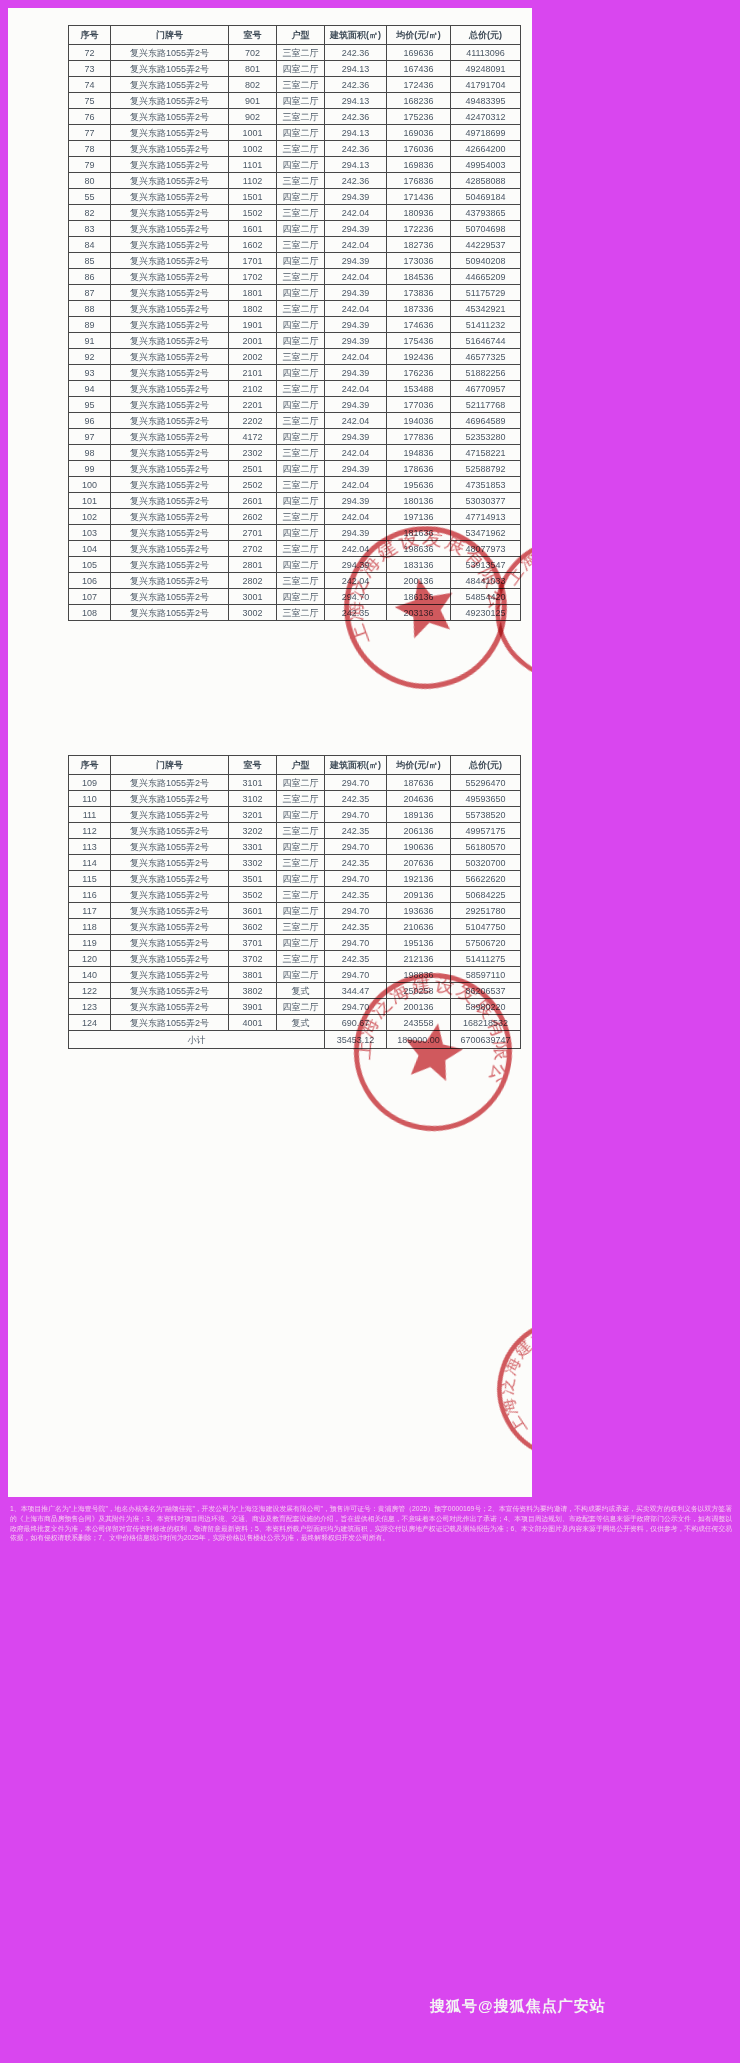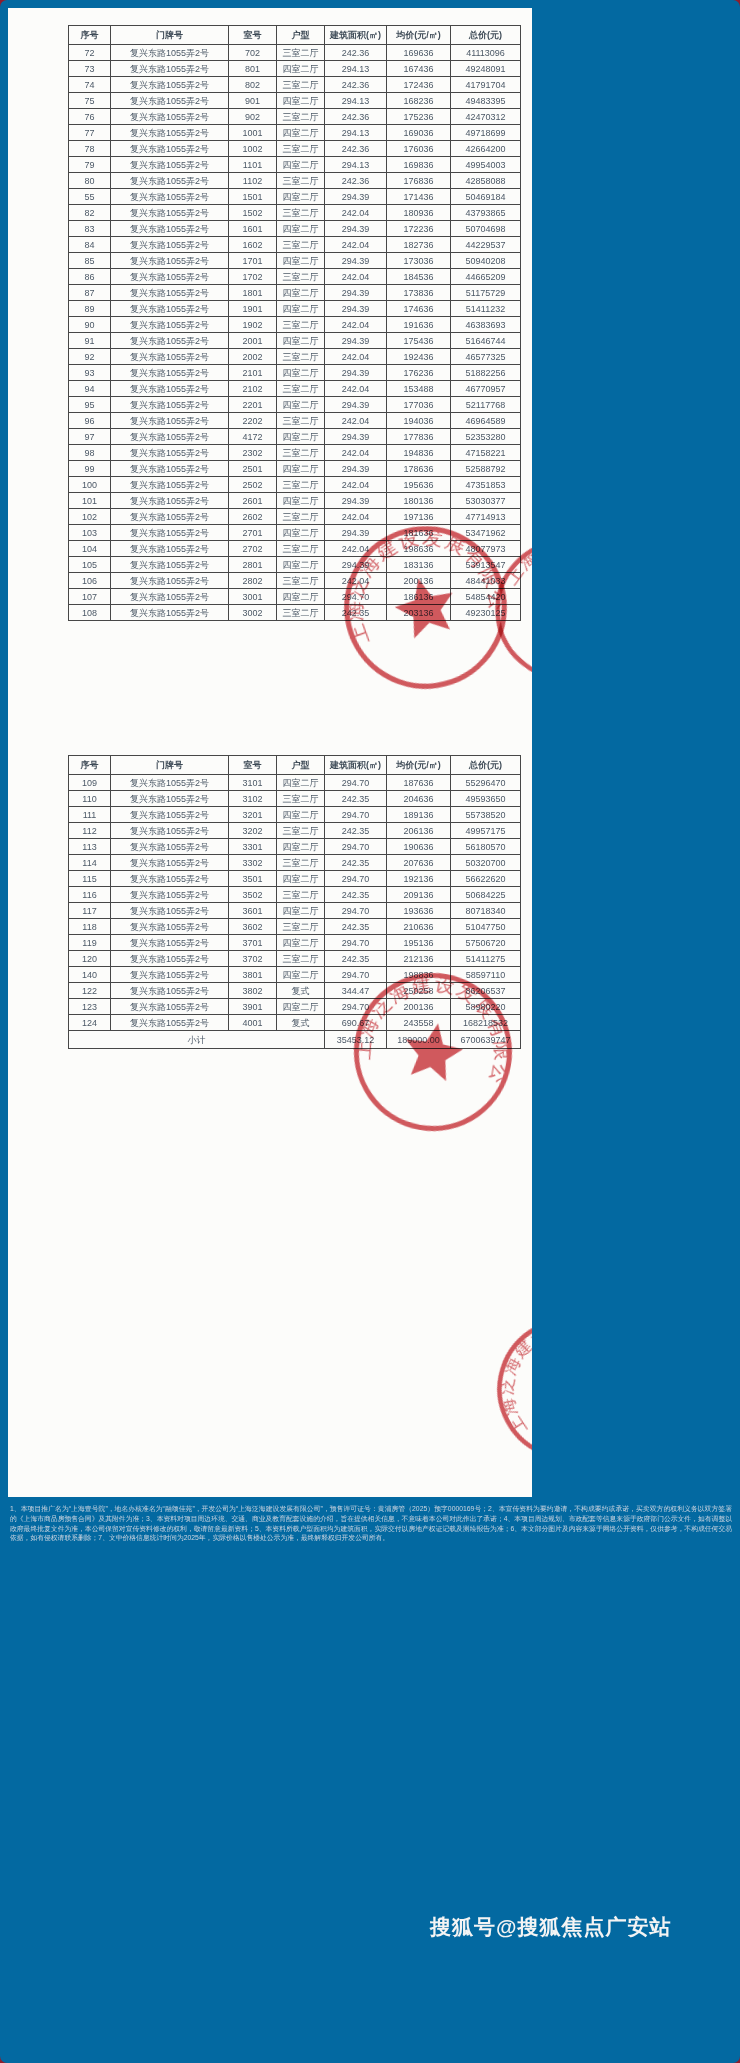--- a/index.html
+++ b/index.html
@@ -8,26 +8,26 @@
   #canvas{position:relative;width:740px;height:2063px;background:#8e1e2e;overflow:hidden}
   .paper{position:absolute;left:8px;top:8px;width:524px;height:1489px;background:#fcfcfa;overflow:hidden}
   table{border-collapse:collapse;table-layout:fixed;width:452px;position:absolute;left:60px}
   #table1{top:17px}
   #table2{top:747px}
   th,td{border:1px solid #474747;text-align:center;font-size:9px;color:#4b5866;height:16px;line-height:12px;padding:0;overflow:hidden;white-space:nowrap}
   th{height:19px;font-weight:700;color:#3e4b57}
   tfoot td{height:18px;font-weight:400}
   .seal{position:absolute;color:#c9353c;opacity:.82;mix-blend-mode:multiply;filter:blur(.35px);pointer-events:none}
   .disclaimer{position:absolute;left:10px;top:1504px;width:722px;font-size:6.8px;line-height:9.8px;color:rgba(255,240,240,.78);text-align:justify}
-  .watermark{position:absolute;left:430px;top:1913px;font-size:21px;font-weight:700;color:#f4f4f4;letter-spacing:1px}
+  .watermark{position:absolute;left:430px;top:1997px;font-size:15px;font-weight:700;color:#f4f4f4;letter-spacing:1px}
 </style>
 </head>
 <body>
 
-<div id="canvas" style="background: #0369a1; border-radius: 7px;">
+<div id="canvas" style="background: #d946ef;">
 
   <svg width="0" height="0" style="position:absolute" aria-hidden="true">
     <defs>
       <g id="seal-sym">
         <circle cx="100" cy="100" r="90" fill="none" stroke="currentColor" stroke-width="6"></circle>
         <path id="seal-arc" d="M30,126 A74,74 0 1 1 170,126" fill="none"></path>
         <text font-size="23" letter-spacing="2" fill="currentColor" opacity="0.9">
           <textPath href="#seal-arc" startOffset="4">上海泛海建设发展有限公司</textPath>
         </text>
         <path d="M100,66 L110,89 L134,91 L116,107 L121,131 L100,118 L79,131 L84,107 L66,91 L90,89 Z" fill="currentColor"></path>
@@ -197,36 +197,36 @@
           <tr>
             <td>87</td>
             <td>复兴东路1055弄2号</td>
             <td>1801</td>
             <td>四室二厅</td>
             <td>294.39</td>
             <td>173836</td>
             <td>51175729</td>
           </tr>
           <tr>
+            <td>88</td>
+            <td>复兴东路1055弄2号</td>
+            <td>1802</td>
+            <td>三室二厅</td>
+            <td>242.04</td>
+            <td>187336</td>
+            <td>45342921</td>
+          </tr>
+          <tr>
             <td>89</td>
             <td>复兴东路1055弄2号</td>
             <td>1901</td>
             <td>四室二厅</td>
             <td>294.39</td>
             <td>174636</td>
             <td>51411232</td>
-          </tr>
-          <tr>
-            <td>90</td>
-            <td>复兴东路1055弄2号</td>
-            <td>1902</td>
-            <td>三室二厅</td>
-            <td>242.04</td>
-            <td>191636</td>
-            <td>46383693</td>
           </tr>
           <tr>
             <td>91</td>
             <td>复兴东路1055弄2号</td>
             <td>2001</td>
             <td>四室二厅</td>
             <td>294.39</td>
             <td>175436</td>
             <td>51646744</td>
           </tr>
@@ -480,21 +480,21 @@
             <td>209136</td>
             <td>50684225</td>
           </tr>
           <tr>
             <td>117</td>
             <td>复兴东路1055弄2号</td>
             <td>3601</td>
             <td>四室二厅</td>
             <td>294.70</td>
             <td>193636</td>
-            <td>80718340</td>
+            <td>29251780</td>
           </tr>
           <tr>
             <td>118</td>
             <td>复兴东路1055弄2号</td>
             <td>3602</td>
             <td>三室二厅</td>
             <td>242.35</td>
             <td>210636</td>
             <td>51047750</td>
           </tr>

